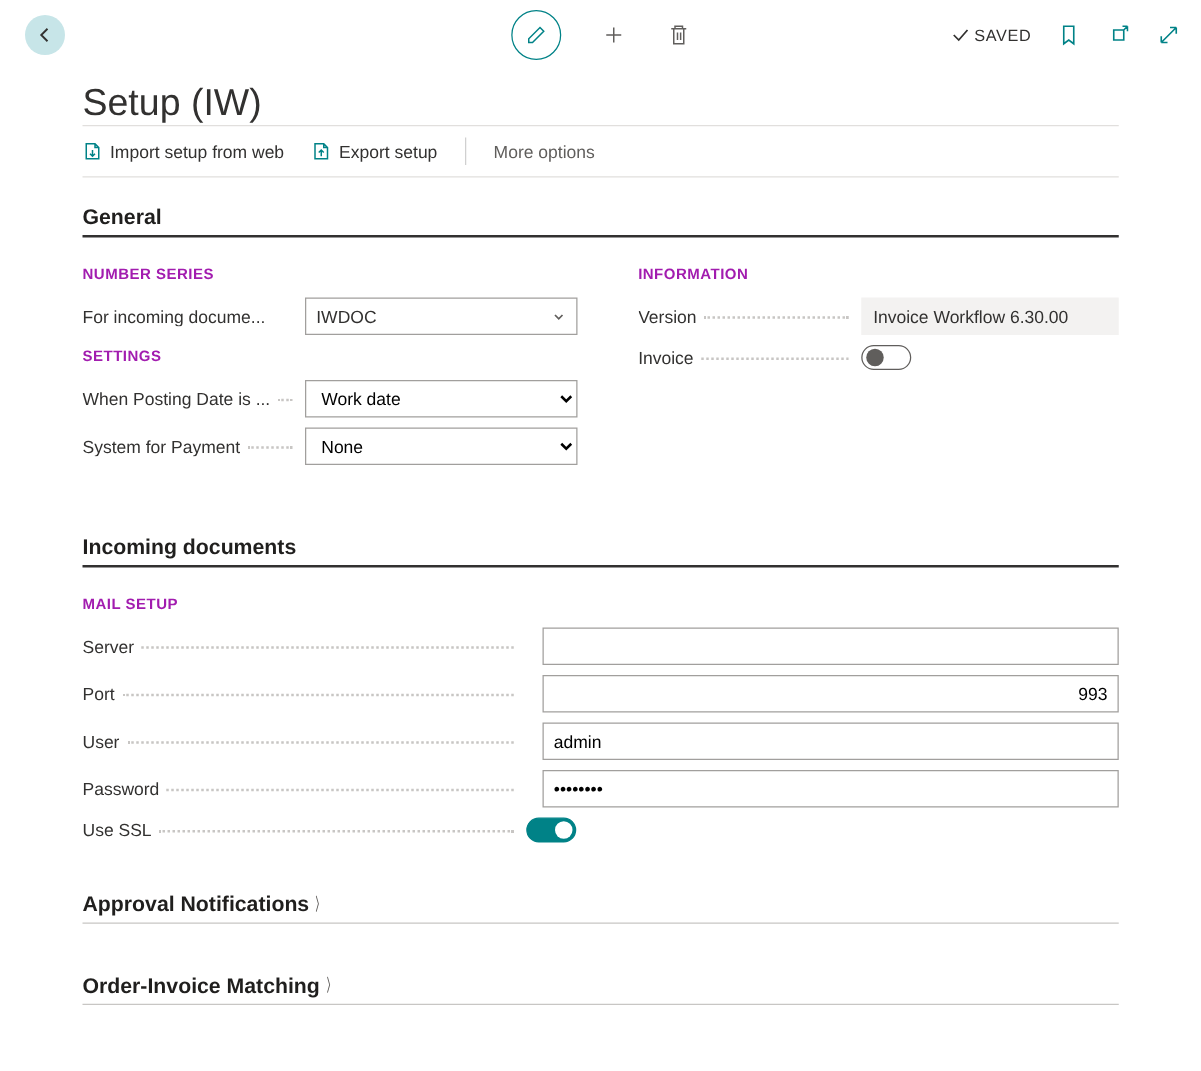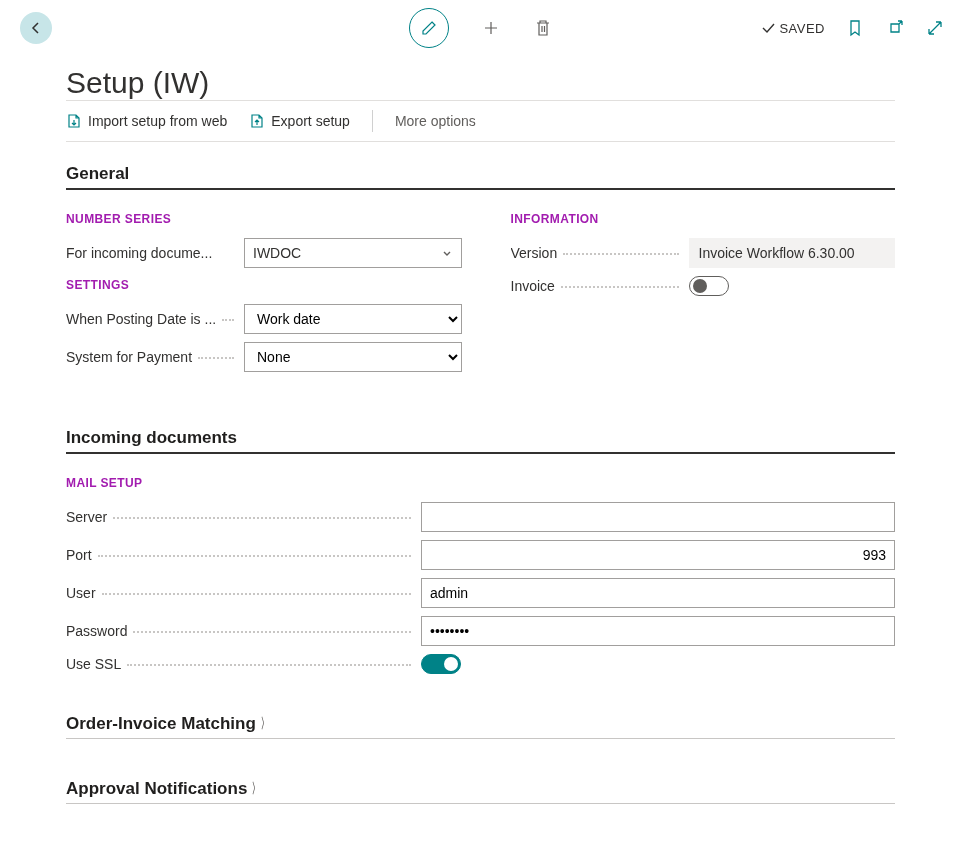--- a/index.html
+++ b/index.html
@@ -211,21 +211,21 @@
   .toggle.on .knob {
     left: 22px;
     background: #fff;
   }
 
   
   .wide-field-label-wrap {
     flex: 0 0 345px;
     display: flex; align-items: baseline;
   }
-  .wide-field-control { flex: 1; }
+  .wide-field-control { flex: 1; margin-left: 13px; }
   .wide-field-control input {
     width: 100%;
     height: 30px;
     border: 1px solid #a19f9d;
     padding: 0 8px;
     font-size: 14px;
     font-family: inherit;
   }
   .wide-field-control input.number { text-align: right; }
   .wide-row { margin-bottom: 8px; }
@@ -427,20 +427,20 @@
     <div class="wide-field-label-wrap">
       <span class="field-label">Use SSL</span>
       <span class="dots"></span>
     </div>
     <div class="toggle on">
       <div class="knob"></div>
     </div>
   </div>
 
   <div class="section-header collapsible">
+    <span>Approval Notifications</span><span class="chev">〉</span>
+  </div>
+
+  <div class="section-header collapsible">
     <span>Order-Invoice Matching</span><span class="chev">〉</span>
   </div>
 
-  <div class="section-header collapsible">
-    <span>Approval Notifications</span><span class="chev">〉</span>
-  </div>
-
 </div>
 
 </body></html>

